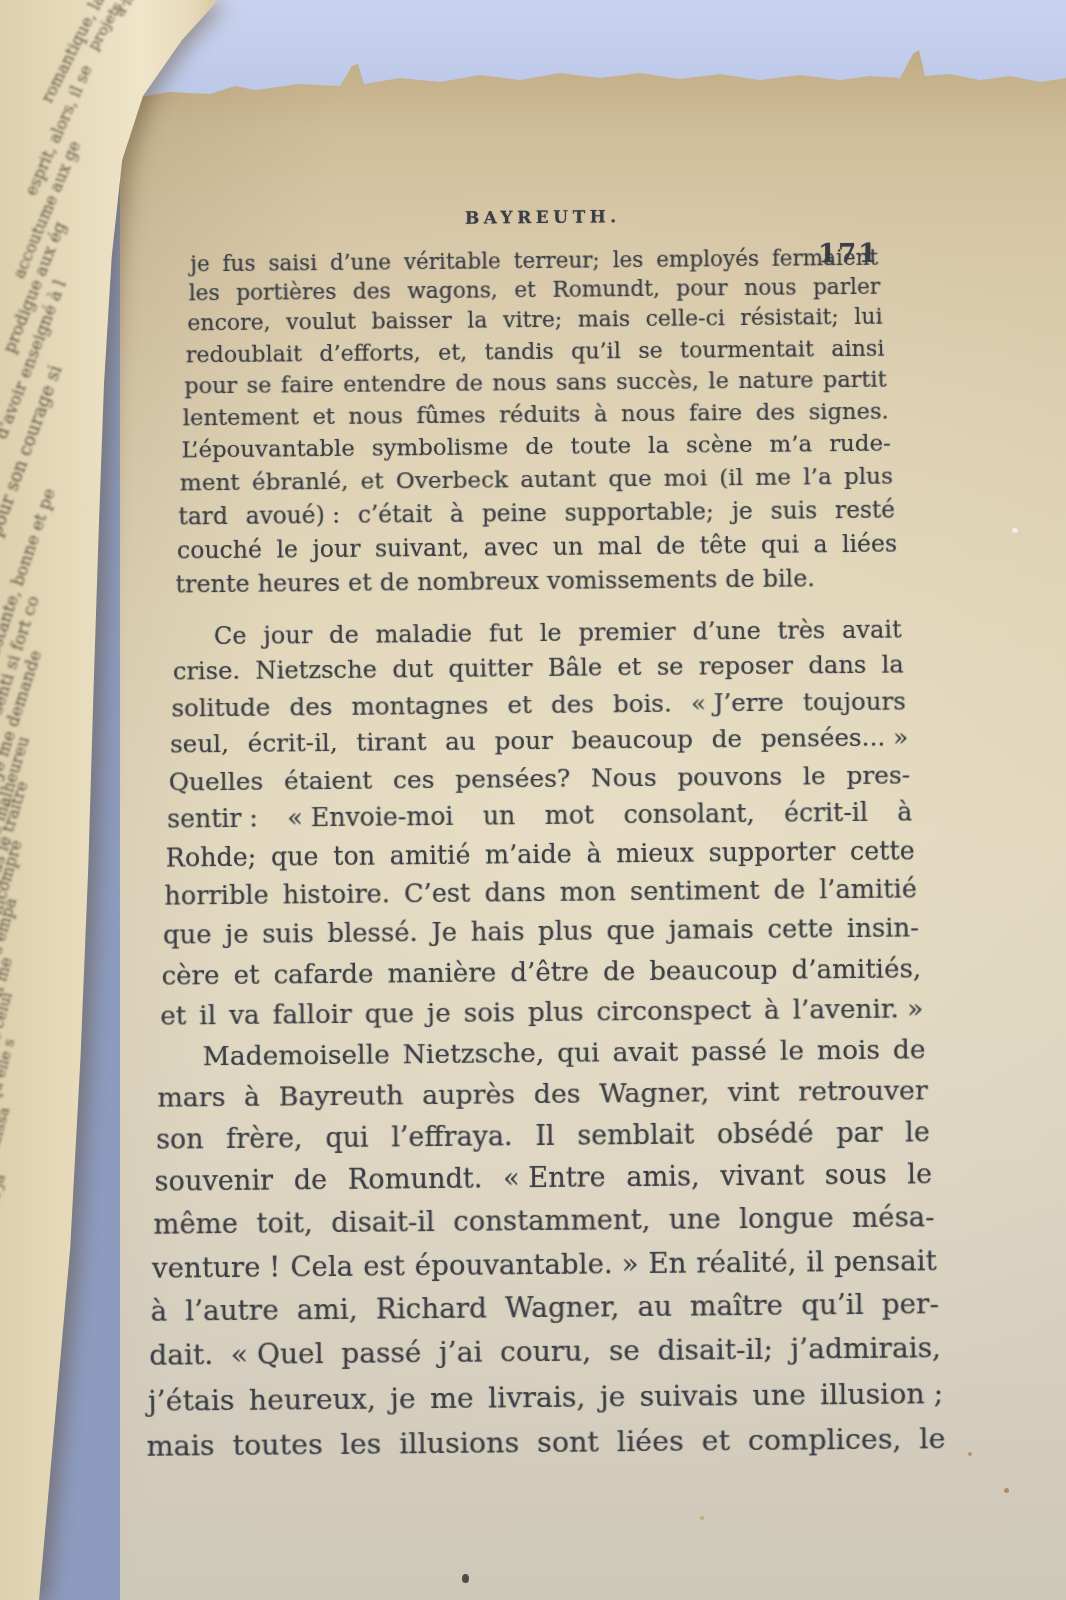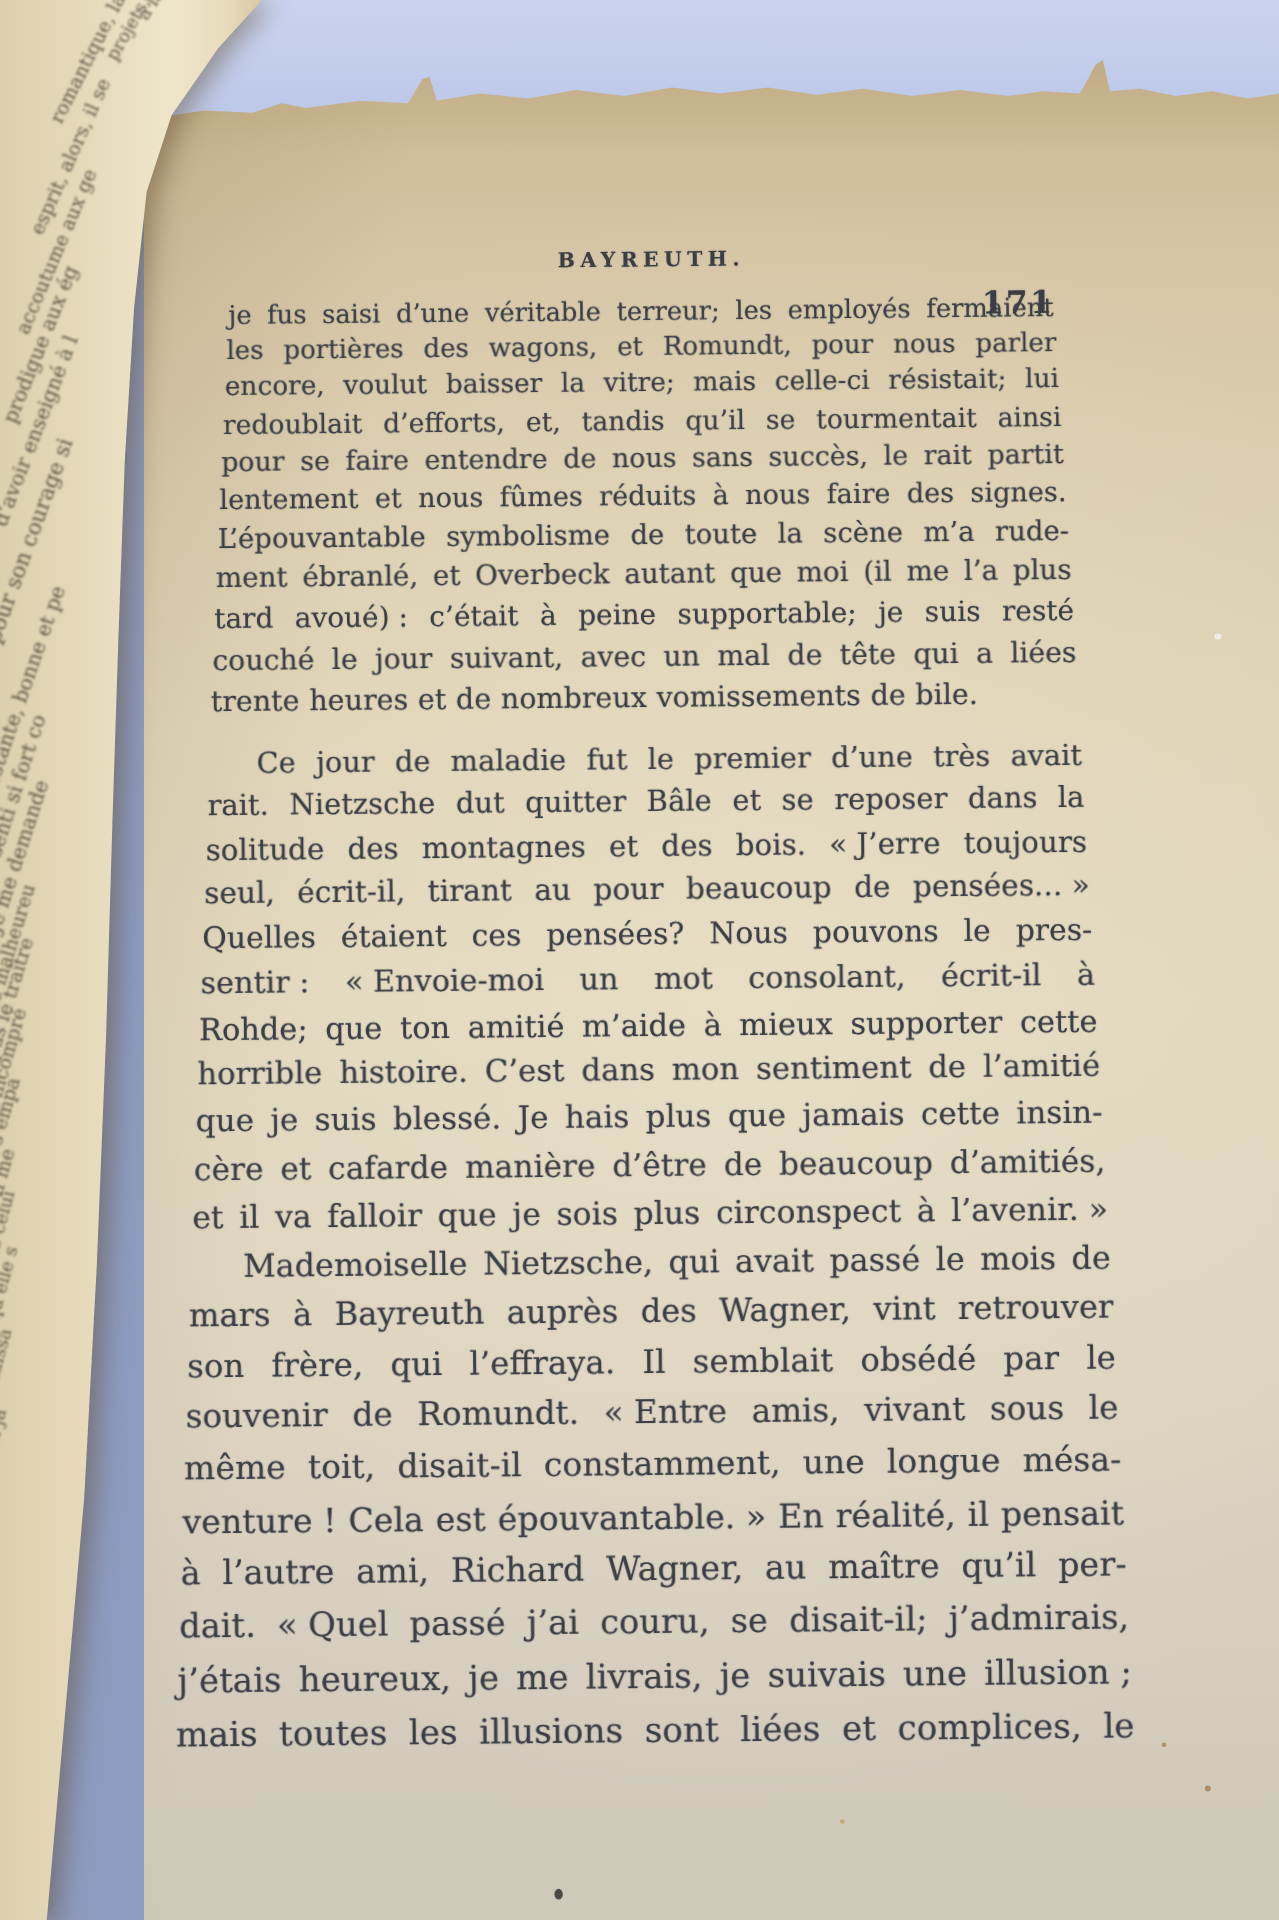--- a/index.html
+++ b/index.html
@@ -101,21 +101,21 @@
         <div class="line" style="top: 366.8px; left: 188.9px; width: 702.3px; height: 31.5px; line-height: 31.5px; font-size: 22.4px; filter: blur(0.4px);">
           <span>pour</span>
           <span>se</span>
           <span>faire</span>
           <span>entendre</span>
           <span>de</span>
           <span>nous</span>
           <span>sans</span>
           <span>succès,</span>
           <span>le</span>
-          <span>rait</span>
+          <span>nature</span>
           <span>partit</span>
         </div>
         <div class="line" style="top: 398.3px; left: 187.1px; width: 705.9px; height: 32px; line-height: 32px; font-size: 22.6px; filter: blur(0.39px);">
           <span>lentement</span>
           <span>et</span>
           <span>nous</span>
           <span>fûmes</span>
           <span>réduits</span>
           <span>à</span>
           <span>nous</span>
@@ -187,21 +187,21 @@
           <span>de</span>
           <span>maladie</span>
           <span>fut</span>
           <span>le</span>
           <span>premier</span>
           <span>d’une</span>
           <span>très</span>
           <span>avait</span>
         </div>
         <div class="line" style="top: 650.7px; left: 174.7px; width: 731px; height: 35.7px; line-height: 35.7px; font-size: 24.2px; filter: blur(0.31px);">
-          <span>rait.</span>
+          <span>crise.</span>
           <span>Nietzsche</span>
           <span>dut</span>
           <span>quitter</span>
           <span>Bâle</span>
           <span>et</span>
           <span>se</span>
           <span>reposer</span>
           <span>dans</span>
           <span>la</span>
         </div>

